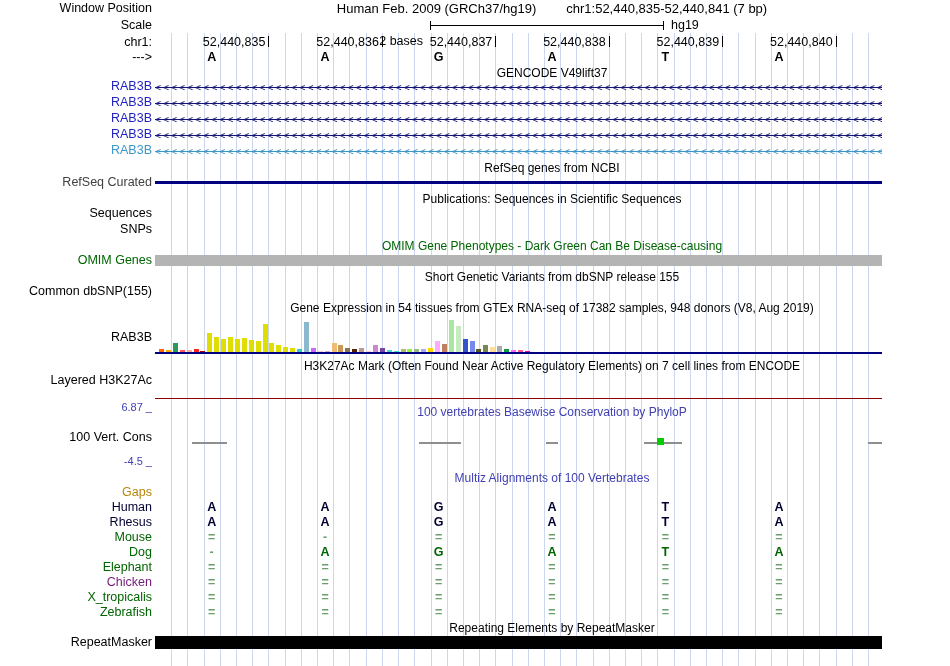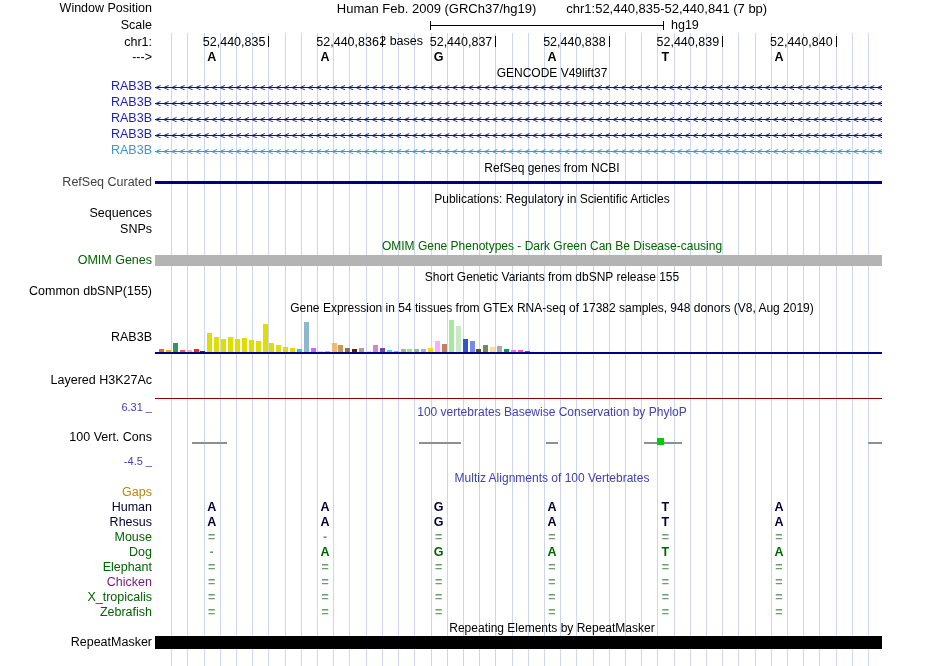--- a/index.html
+++ b/index.html
@@ -151,21 +151,21 @@
       <div class="gene-row" style="top: 146px;">
         <div class="gene-line" style="background: rgb(63, 150, 200);"></div>
         <div class="gene-arrows" style="color: rgb(63, 150, 200);">&lt;&lt;&lt;&lt;&lt;&lt;&lt;&lt;&lt;&lt;&lt;&lt;&lt;&lt;&lt;&lt;&lt;&lt;&lt;&lt;&lt;&lt;&lt;&lt;&lt;&lt;&lt;&lt;&lt;&lt;&lt;&lt;&lt;&lt;&lt;&lt;&lt;&lt;&lt;&lt;&lt;&lt;&lt;&lt;&lt;&lt;&lt;&lt;&lt;&lt;&lt;&lt;&lt;&lt;&lt;&lt;&lt;&lt;&lt;&lt;&lt;&lt;&lt;&lt;&lt;&lt;&lt;&lt;&lt;&lt;&lt;&lt;&lt;&lt;&lt;&lt;&lt;&lt;&lt;&lt;&lt;&lt;&lt;&lt;&lt;&lt;&lt;&lt;&lt;&lt;&lt;&lt;&lt;&lt;&lt;&lt;&lt;&lt;&lt;&lt;&lt;&lt;&lt;&lt;&lt;&lt;&lt;&lt;&lt;&lt;</div>
       </div>
     </div>
 
   <div class="center-title" style="top:161px">RefSeq genes from NCBI</div>
   <div class="left-label" style="top: 175px; color: #404040;">RefSeq Curated</div>
   <div class="track-band" style="top: 181px; height: 3px; background: rgb(0, 0, 128);"></div>
 
-  <div class="center-title" style="top:192px">Publications: Regulatory in Scientific Articles</div>
+  <div class="center-title" style="top:192px">Publications: Sequences in Scientific Sequences</div>
   <div class="left-label" style="top:206px">Sequences</div>
   <div class="left-label" style="top:222px">SNPs</div>
 
   <div class="center-title" style="top: 239px; color: rgb(0, 100, 0);">OMIM Gene Phenotypes - Dark Green Can Be Disease-causing</div>
   <div class="left-label" style="top: 253px; color: rgb(0, 100, 0);">OMIM Genes</div>
   <div class="track-band" style="top: 255px; height: 11px; background: rgb(180, 180, 180);"></div>
 
   <div class="center-title" style="top:270px">Short Genetic Variants from dbSNP release 155</div>
   <div class="left-label" style="top:284px">Common dbSNP(155)</div>
 
@@ -222,24 +222,25 @@
       <div class="bar" style="left: 328.3px; width: 5px; height: 7px; background: rgb(119, 136, 85);"></div>
       <div class="bar" style="left: 335.2px; width: 5px; height: 5px; background: rgb(255, 221, 153);"></div>
       <div class="bar" style="left: 342.1px; width: 5px; height: 6px; background: rgb(170, 170, 170);"></div>
       <div class="bar" style="left: 349px; width: 5px; height: 3px; background: rgb(17, 153, 68);"></div>
       <div class="bar" style="left: 355.9px; width: 5px; height: 2px; background: rgb(255, 102, 255);"></div>
       <div class="bar" style="left: 362.8px; width: 5px; height: 2px; background: rgb(255, 85, 153);"></div>
       <div class="bar" style="left: 369.7px; width: 5px; height: 1px; background: rgb(255, 0, 187);"></div>
     </div>
   <div class="track-band" style="top: 352px; height: 2px; background: rgb(0, 0, 128);"></div>
 
+  <div class="center-title" style="top:359px">H3K27Ac Mark (Often Found Near Active Regulatory Elements) on 7 cell lines from ENCODE</div>
   <div class="left-label" style="top:373px">Layered H3K27Ac</div>
   <div class="track-band" style="top: 398px; height: 1px; background: rgb(139, 0, 0);"></div>
 
-  <div class="left-label phy-val" style="top: 400px; color: rgb(64, 64, 180);">6.31 _</div>
+  <div class="left-label phy-val" style="top: 400px; color: rgb(64, 64, 180);">6.87 _</div>
   <div class="center-title" style="top: 405px; color: rgb(64, 64, 180);">100 vertebrates Basewise Conservation by PhyloP</div>
   <div class="left-label" style="top:430px">100 Vert. Cons</div>
   <div class="left-label phy-val" style="top: 454px; color: rgb(64, 64, 180);">-4.5 _</div>
 
   <div class="center-title" style="top: 471px; color: rgb(64, 64, 180);">Multiz Alignments of 100 Vertebrates</div>
   <div class="left-label" style="top: 485px; color: rgb(184, 134, 11);">Gaps</div>
   <div id="multiz">
       <div class="mz-cell" style="left: 191.7px; top: 500px; color: rgb(0, 0, 50);">A</div>
       <div class="mz-cell" style="left: 305.1px; top: 500px; color: rgb(0, 0, 50);">A</div>
       <div class="mz-cell" style="left: 418.6px; top: 500px; color: rgb(0, 0, 50);">G</div>

